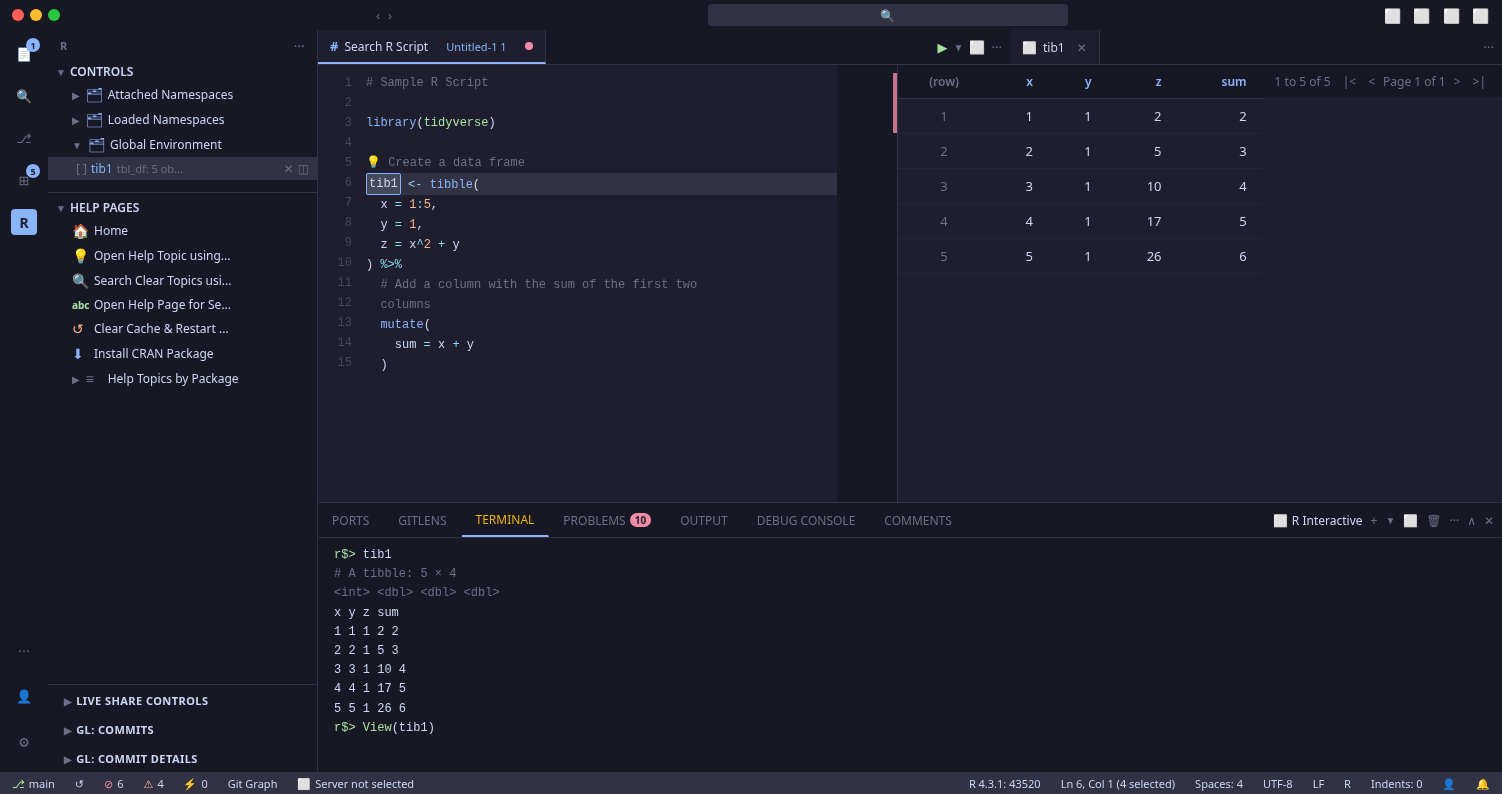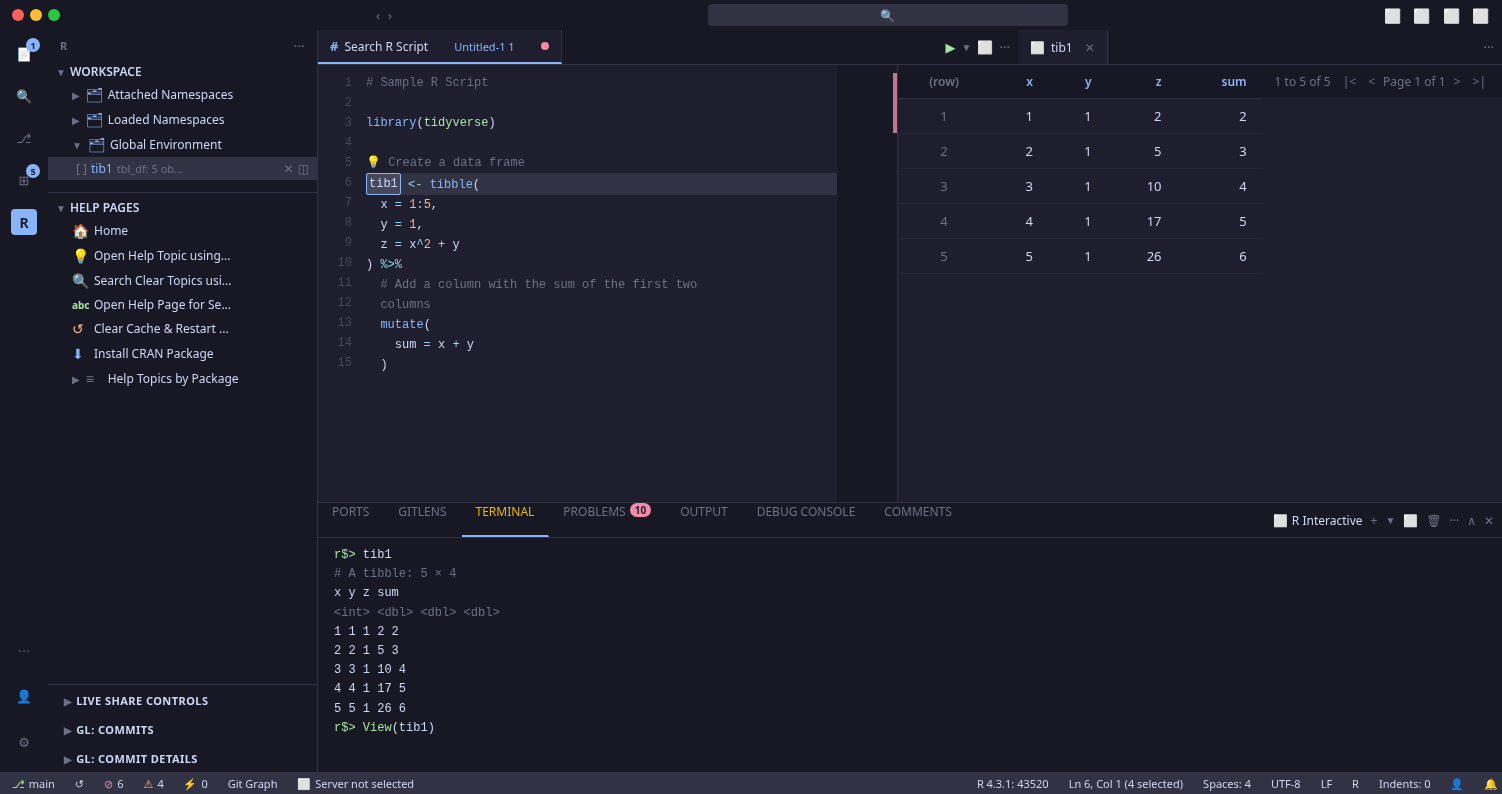--- a/index.html
+++ b/index.html
@@ -348,21 +348,21 @@
     .panel-tabs {
       height: 35px;
       display: flex;
       align-items: stretch;
       border-bottom: 1px solid #313244;
       flex-shrink: 0;
     }
     .panel-tab {
       padding: 0 14px;
       display: flex;
-      align-items: flex-start;
+      align-items: center;
       font-size: 12px;
       color: #6c7086;
       cursor: pointer;
       border-right: 1px solid transparent;
     }
     .panel-tab.active {
       color: #eab308;
       border-bottom: 2px solid #89b4fa;
     }
     .panel-badge {
@@ -399,21 +399,21 @@
     .status-bar {
       height: 22px;
       background: #313244;
       display: flex;
       align-items: center;
       font-size: 11px;
       color: #cdd6f4;
       flex-shrink: 0;
     }
     .status-left { display: flex; align-items: center; gap: 12px; padding-left: 8px; }
-    .status-right { margin-left: auto; display: flex; align-items: center; gap: 12px; }
+    .status-right { margin-left: auto; display: flex; align-items: center; gap: 12px; padding-right: 8px; }
     .status-item { display: flex; align-items: center; gap: 4px; cursor: pointer; padding: 0 4px; }
 
     
     .r-logo {
       width: 26px;
       height: 26px;
       background: #89b4fa;
       border-radius: 4px;
       display: flex;
       align-items: center;
@@ -481,21 +481,21 @@
   <div class="sidebar">
 
     <div class="sidebar-header">
       <span>R</span>
       <span>···</span>
     </div>
 
     <div class="sidebar-section">
       <div class="sidebar-section-header">
         <span class="chevron">▼</span>
-        <span>WORKSPACE</span>
+        <span>CONTROLS</span>
       </div>
 
       <div class="sidebar-item">
         <span class="chevron">▶</span>
         <span class="sidebar-item-icon">🗂</span>
         <span>Attached Namespaces</span>
       </div>
 
       <div class="sidebar-item">
         <span class="chevron">▶</span>
@@ -580,21 +580,21 @@
     </div>
   </div>
 
   <div class="editor-area">
 
     <div class="tab-bar">
 
       <div class="tab active">
         <span class="tab-r-icon">#</span>
         <span>Search R Script</span>
-        <span style="color:#89b4fa; margin: 0 20px; font-size:11px">Untitled-1 1</span>
+        <span style="color:#89b4fa; margin: 0 12px; font-size:11px">Untitled-1 1</span>
         <div class="tab-dot"></div>
       </div>
 
       <div class="tab-actions">
         <span style="color:#a6e3a1">▶</span>
         <span style="font-size:10px">▼</span>
         <span>⬜</span>
         <span>···</span>
       </div>
 
@@ -779,24 +779,24 @@
       </div>
       <div class="panel-content">
         <div>
           <span class="terminal-prompt">r$&gt;</span>
           <span class="terminal-output"> tib1</span>
         </div>
         <div>
           <span class="terminal-header"># A tibble: 5 × 4</span>
         </div>
         <div>
+          <span class="terminal-header">  &lt;int&gt; &lt;dbl&gt; &lt;dbl&gt; &lt;dbl&gt;</span>
+        </div>
+        <div>
           <span class="terminal-output">      x     y     z   sum</span>
-        </div>
-        <div>
-          <span class="terminal-header">  &lt;int&gt; &lt;dbl&gt; &lt;dbl&gt; &lt;dbl&gt;</span>
         </div>
         <div>
           <span class="terminal-output">1     1     1     2     2</span>
         </div>
         <div>
           <span class="terminal-output">2     2     1     5     3</span>
         </div>
         <div>
           <span class="terminal-output">3     3     1    10     4</span>
         </div>

